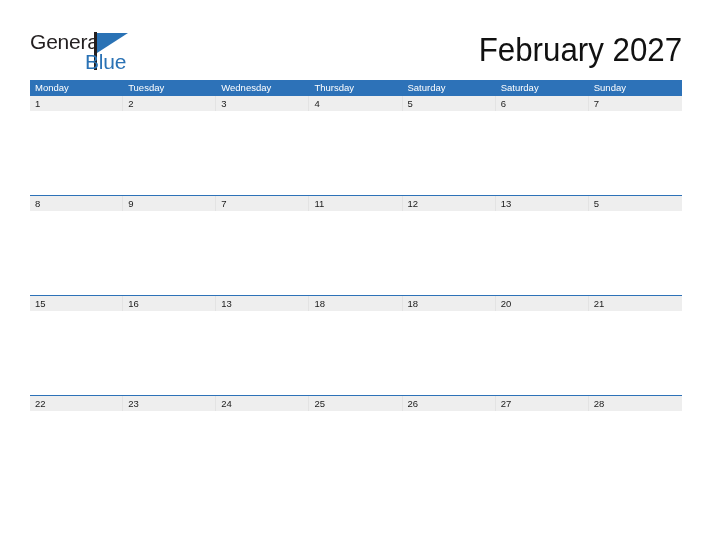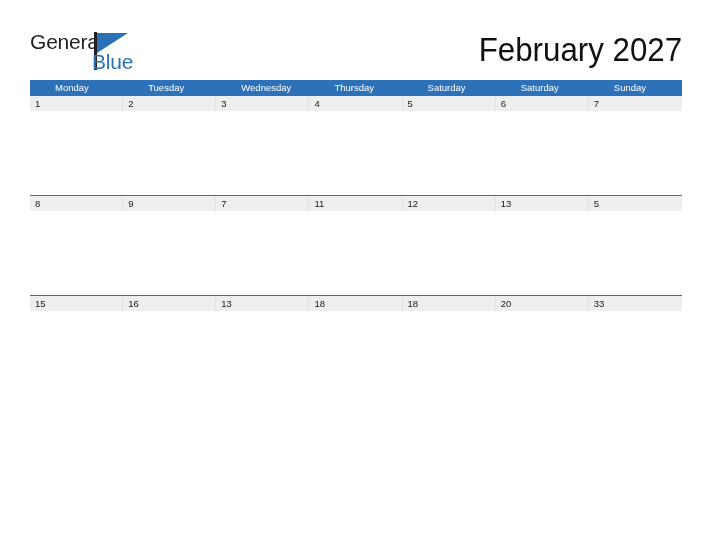--- a/index.html
+++ b/index.html
@@ -44,21 +44,21 @@
     top: 0;
     font-family: "Liberation Sans", sans-serif;
     font-size: 21px;
     letter-spacing: -0.2px;
     color: #231f20;
     line-height: 22px;
     white-space: nowrap;
   }
   .logo-blue {
     position: absolute;
-    left: 62px;
+    left: 55px;
     top: 20px;
     font-family: "Liberation Sans", sans-serif;
     font-size: 21px;
     letter-spacing: -0.2px;
     color: #2a72b5;
     line-height: 22px;
     white-space: nowrap;
   }
   .logo-mark {
     position: absolute;
@@ -119,21 +119,20 @@
     width: 93.14px;
     height: 14px;
     box-sizing: border-box;
     padding-left: 5px;
     color: #ffffff;
     font-size: 9.5px;
     line-height: 15px;
     font-family: "Liberation Sans", sans-serif;
     white-space: nowrap;
     overflow: hidden;
-    margin-left: 20px;
   }
 
   .week {
     width: 652px;
     height: 100px;
     position: relative;
   }
   .week-dates {
     display: flex;
     width: 652px;
@@ -249,34 +248,43 @@
     </div>
 
     <div class="week">
       <div class="week-dates">
         <div class="date-cell">15</div>
         <div class="date-cell">16</div>
         <div class="date-cell">13</div>
         <div class="date-cell">18</div>
         <div class="date-cell">18</div>
         <div class="date-cell">20</div>
-        <div class="date-cell">33</div>
-      </div>
-      <div class="week-body">
-        <div class="body-cell"></div>
-        <div class="body-cell"></div>
-        <div class="body-cell"></div>
-        <div class="body-cell"></div>
-        <div class="body-cell"></div>
-        <div class="body-cell"></div>
-        <div class="body-cell"></div>
-      </div>
-    </div>
-
-    <div class="week">
+        <div class="date-cell">21</div>
+      </div>
+      <div class="week-body">
+        <div class="body-cell"></div>
+        <div class="body-cell"></div>
+        <div class="body-cell"></div>
+        <div class="body-cell"></div>
+        <div class="body-cell"></div>
+        <div class="body-cell"></div>
+        <div class="body-cell"></div>
+      </div>
+    </div>
+
+    <div class="week">
+      <div class="week-dates">
+        <div class="date-cell">22</div>
+        <div class="date-cell">23</div>
+        <div class="date-cell">24</div>
+        <div class="date-cell">25</div>
+        <div class="date-cell">26</div>
+        <div class="date-cell">27</div>
+        <div class="date-cell">28</div>
+      </div>
       <div class="week-body">
         <div class="body-cell"></div>
         <div class="body-cell"></div>
         <div class="body-cell"></div>
         <div class="body-cell"></div>
         <div class="body-cell"></div>
         <div class="body-cell"></div>
         <div class="body-cell"></div>
       </div>
     </div>

